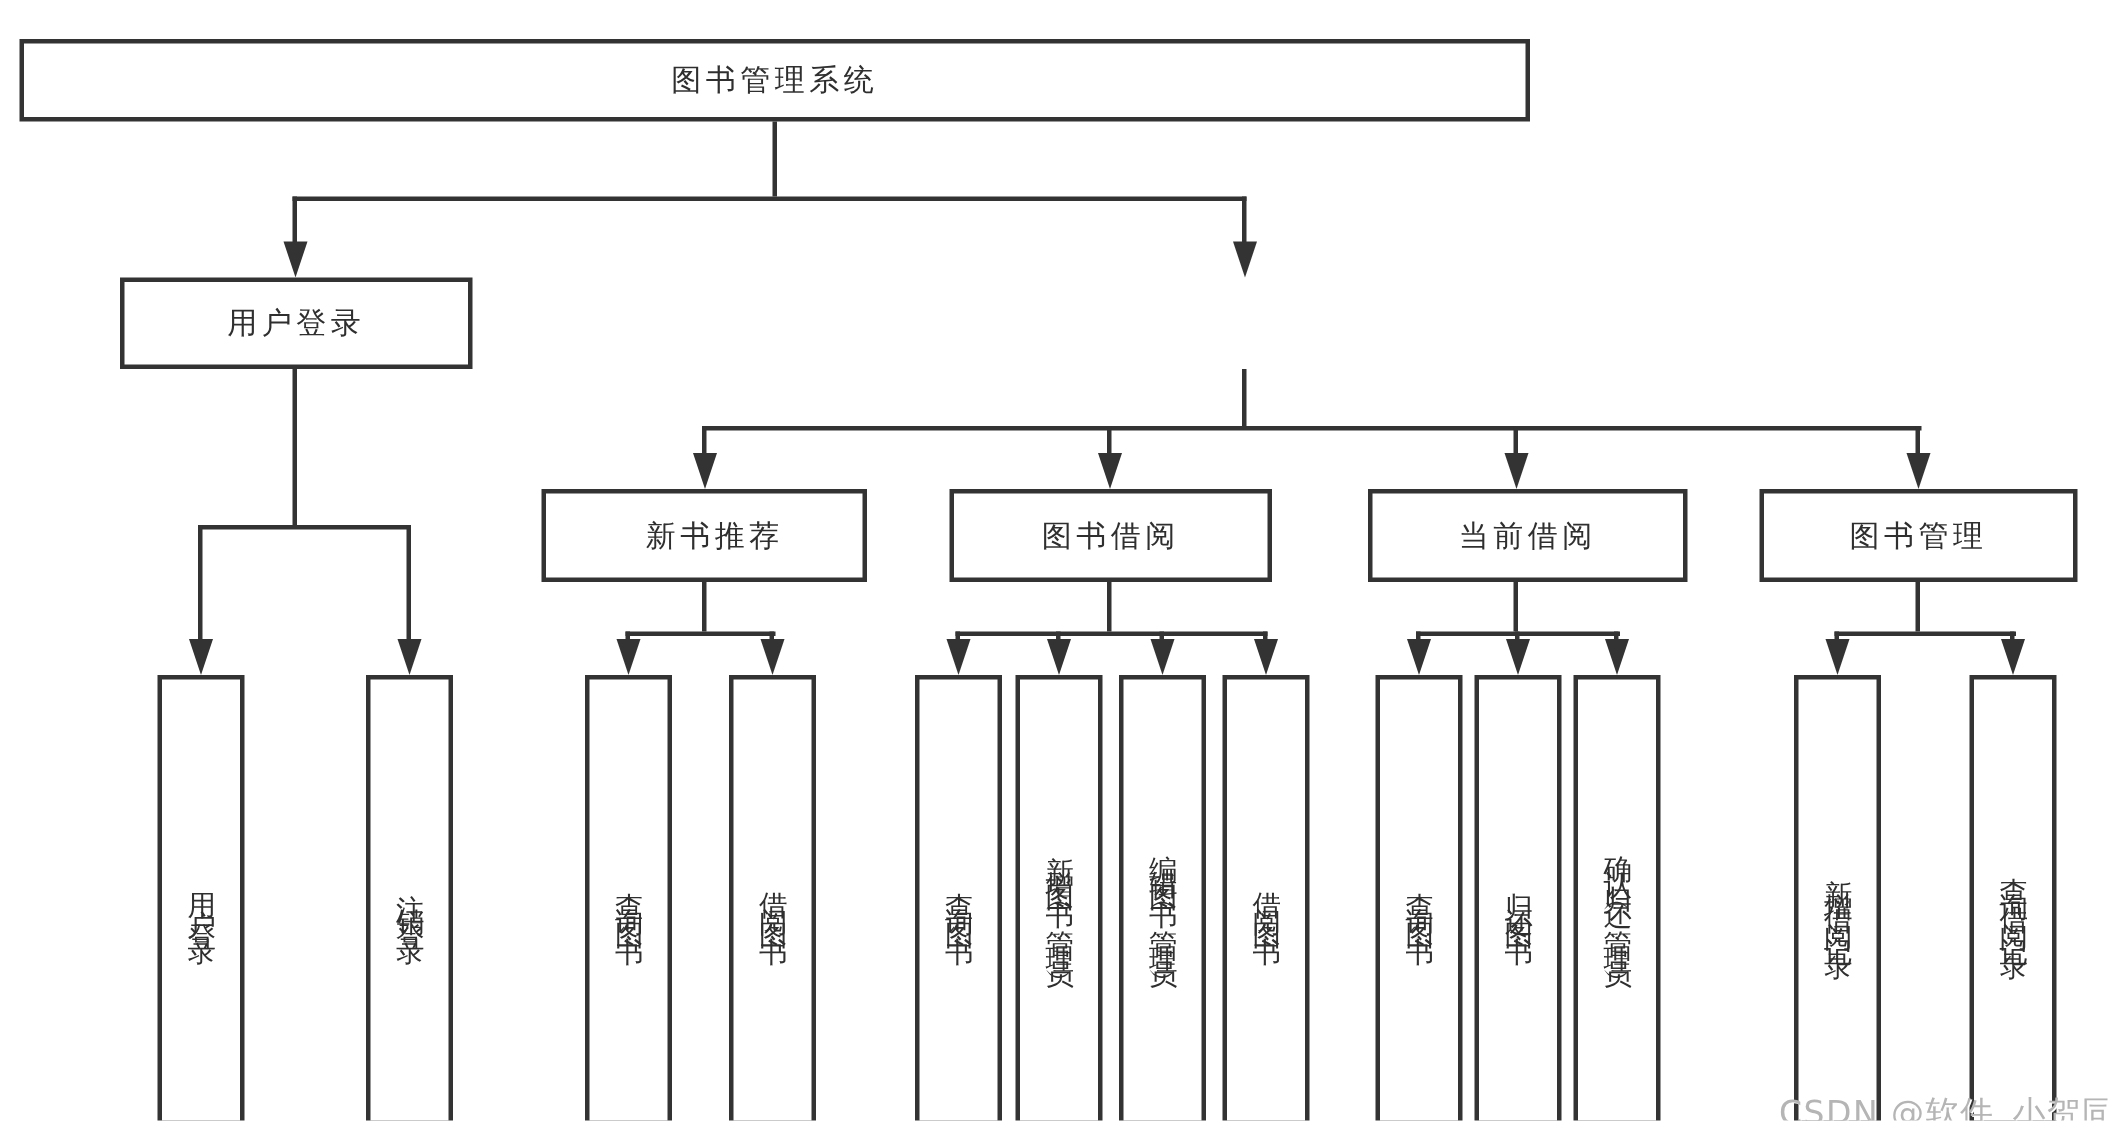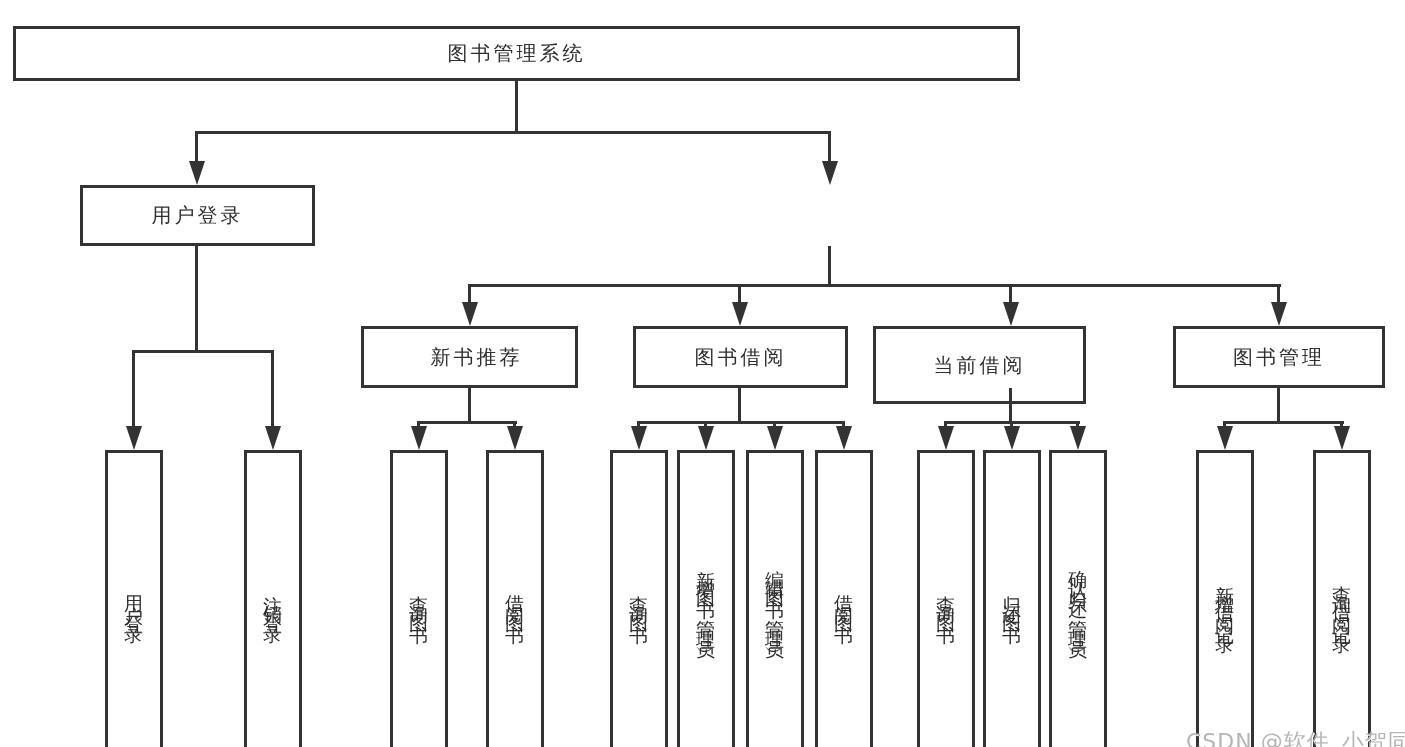--- a/index.html
+++ b/index.html
@@ -92,21 +92,21 @@
     <div class="v-line" style="left:1277px; top:271px; height:20px;"></div>
     <div class="arrow" style="left:1271px; top:289px;"></div>
   </div>
 
   <div class="node node-h" style="left:361px; top:313px; width:217px; height:62px;padding-left:14px;">
     <span>新书推荐</span>
   </div>
   <div class="node node-h" style="left:633px; top:313px; width:215px; height:62px;">
     <span>图书借阅</span>
   </div>
-  <div class="node node-h" style="left:873px; top:313px; width:213px; height:78px;">
+  <div class="node node-h" style="left:912px; top:313px; width:213px; height:62px;">
     <span>当前借阅</span>
   </div>
   <div class="node node-h" style="left:1173px; top:313px; width:212px; height:62px;">
     <span>图书管理</span>
   </div>
 
   <div>
     <div class="v-line" style="left:468px; top:375px; height:33px;"></div>
     <div class="h-line" style="left:417px; top:408px; width:100px;"></div>
     <div class="v-line" style="left:417px; top:408px; height:7px;"></div>

